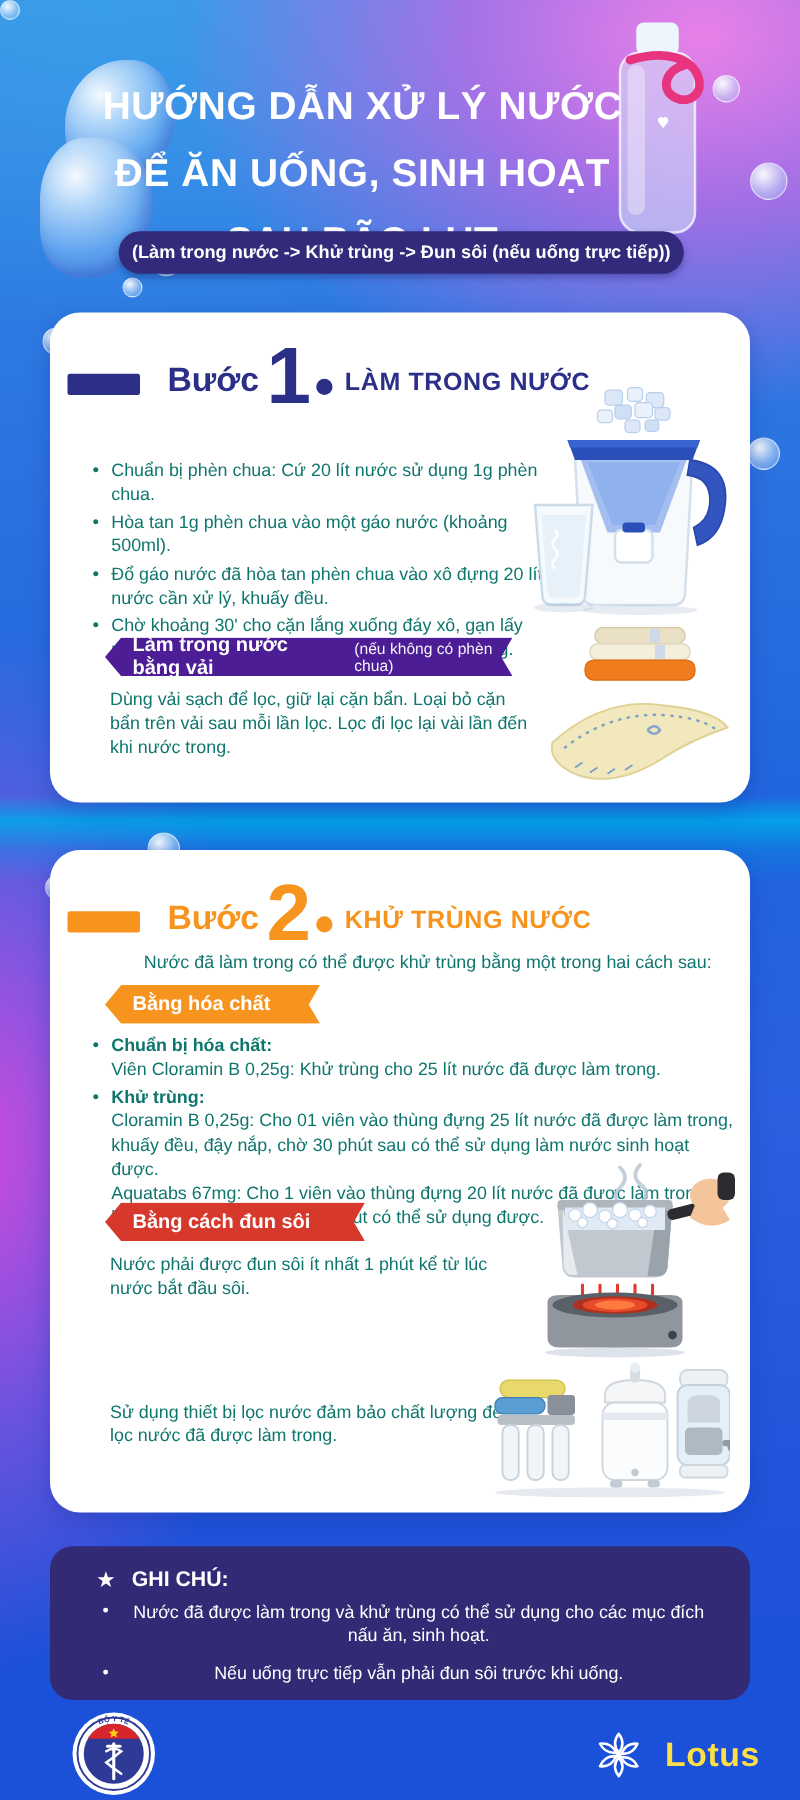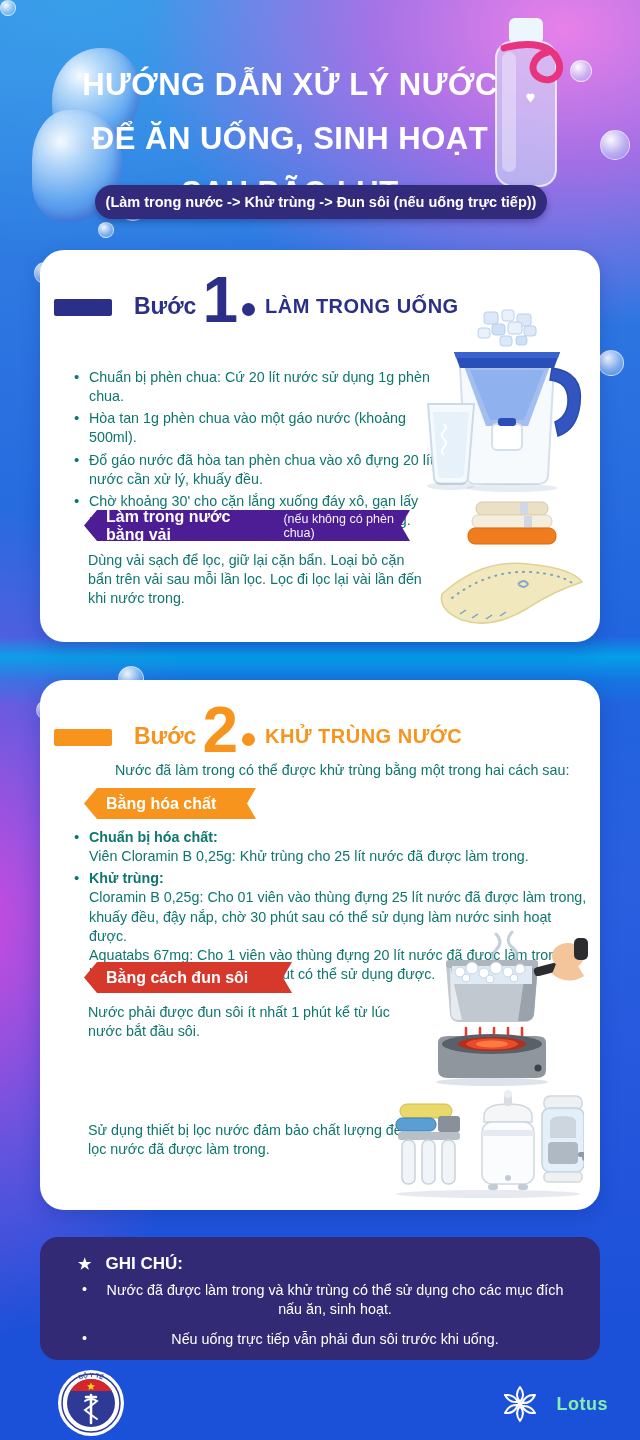--- a/index.html
+++ b/index.html
@@ -33,21 +33,21 @@
   .bottle{ position:absolute; left:482px; top:12px; }
 
   
   .card{ position:absolute; left:40px; width:560px; background:#ffffff; border-radius:24px;
     box-shadow:0 6px 18px rgba(10,40,140,.25); }
   .card1{ top:250px; height:392px; }
   .card2{ top:680px; height:530px; }
 
   .step-head{ position:absolute; display:flex; align-items:flex-end; left:14px; top:8px; height:72px; }
   .dash{ width:58px; height:17px; border-radius:2px; margin-bottom:14px; }
-  .buoc{ font-weight:bold; font-size:23px; margin:0 6px 10px 22px; }
+  .buoc{ font-weight:bold; font-size:27px; margin:0 6px 10px 22px; }
   .bignum{ font-weight:bold; font-size:64px; line-height:.92; letter-spacing:-2px; }
   .dot{ width:13px; height:13px; border-radius:50%; margin:0 10px 14px 6px; }
   .steptitle{ font-weight:bold; font-size:20px; letter-spacing:.5px; margin-bottom:12px; }
   .c-navy{ color:#2c2f87; } .bg-navy{ background:#2c2f87; }
   .c-orange{ color:#f7941e; } .bg-orange{ background:#f7941e; }
 
   .ribbon{ position:absolute; height:31px; color:#fff; font-weight:bold; font-size:16px;
     display:flex; align-items:center; padding-left:22px; padding-right:16px;
     clip-path:polygon(13px 0, 100% 0, calc(100% - 9px) 50%, 100% 100%, 13px 100%, 0 50%); }
   .ribbon .note{ font-weight:normal; font-size:12.5px; margin-left:6px; opacity:.95; }
@@ -64,21 +64,21 @@
   .note-title{ position:absolute; left:38px; top:17px; font-weight:bold; font-size:17px; display:flex; align-items:center; }
   .note-title .star{ margin-right:14px; font-size:15px; }
   .note-list{ position:absolute; left:42px; top:44px; width:490px; font-size:14.3px; line-height:1.32; list-style:none; }
   .note-list li{ position:relative; padding-left:16px; margin-bottom:11px;text-align:center; }
   .note-list li::before{ content:"•"; position:absolute; left:0; top:-1px; }
 
   
   .footer{ position:absolute; left:0; top:1363px; width:640px; height:77px; background:#1b50d8; }
   .moh{ position:absolute; left:56px; top:5px; }
   .lotus{ position:absolute; right:32px; top:20px; display:flex; align-items:center; }
-  .lotus-text{ color:#86efac; font-weight:bold; font-size:18px; margin-left:16px; letter-spacing:.5px; }
+  .lotus-text{ color:#fde047; font-weight:bold; font-size:27px; margin-left:16px; letter-spacing:.5px; }
 
   svg{ display:block; }
 </style>
 </head>
 <body>
 
 <div class="page">
 
   <div class="droplet" style="left:52px; top:48px; width:88px; height:100px;"></div>
   <div class="droplet" style="left:32px; top:110px; width:90px; height:112px; border-radius:45% 55% 62% 38%/50% 50% 62% 38%;"></div>
@@ -110,21 +110,21 @@
     <div>SAU BÃO LỤT</div>
   </div>
   <div class="flow-pill">(Làm trong nước -&gt; Khử trùng -&gt; Đun sôi (nếu uống trực tiếp))</div>
 
   <div class="card card1">
     <div class="step-head">
       <span class="dash bg-navy"></span>
       <span class="buoc c-navy">Bước</span>
       <span class="bignum c-navy">1</span>
       <span class="dot bg-navy"></span>
-      <span class="steptitle c-navy">LÀM TRONG UỐNG</span>
+      <span class="steptitle c-navy">LÀM TRONG NƯỚC</span>
     </div>
 
 
     <ul class="blist body-text" style="position:absolute; left:32px; top:118px; width:362px;">
       <li><span>Chuẩn bị phèn chua: Cứ 20 lít nước sử dụng 1g phèn chua.</span></li>
       <li><span>Hòa tan 1g phèn chua vào một gáo nước (khoảng 500ml).</span></li>
       <li><span>Đổ gáo nước đã hòa tan phèn chua vào xô đựng 20 lít nước cần xử lý, khuấy đều.</span></li>
       <li><span>Chờ khoảng 30' cho cặn lắng xuống đáy xô, gạn lấy nước trong đổ vào một xô sạch khác để khử trùng.</span></li>
     </ul>
 

